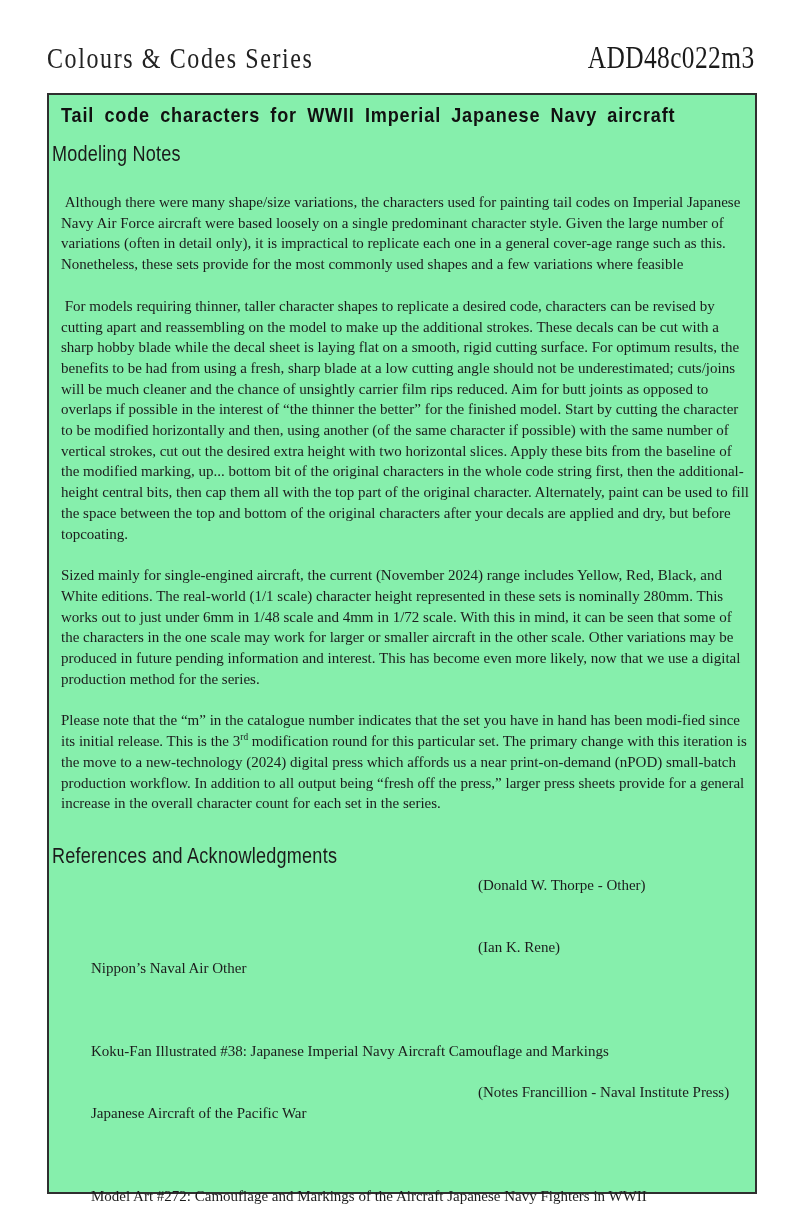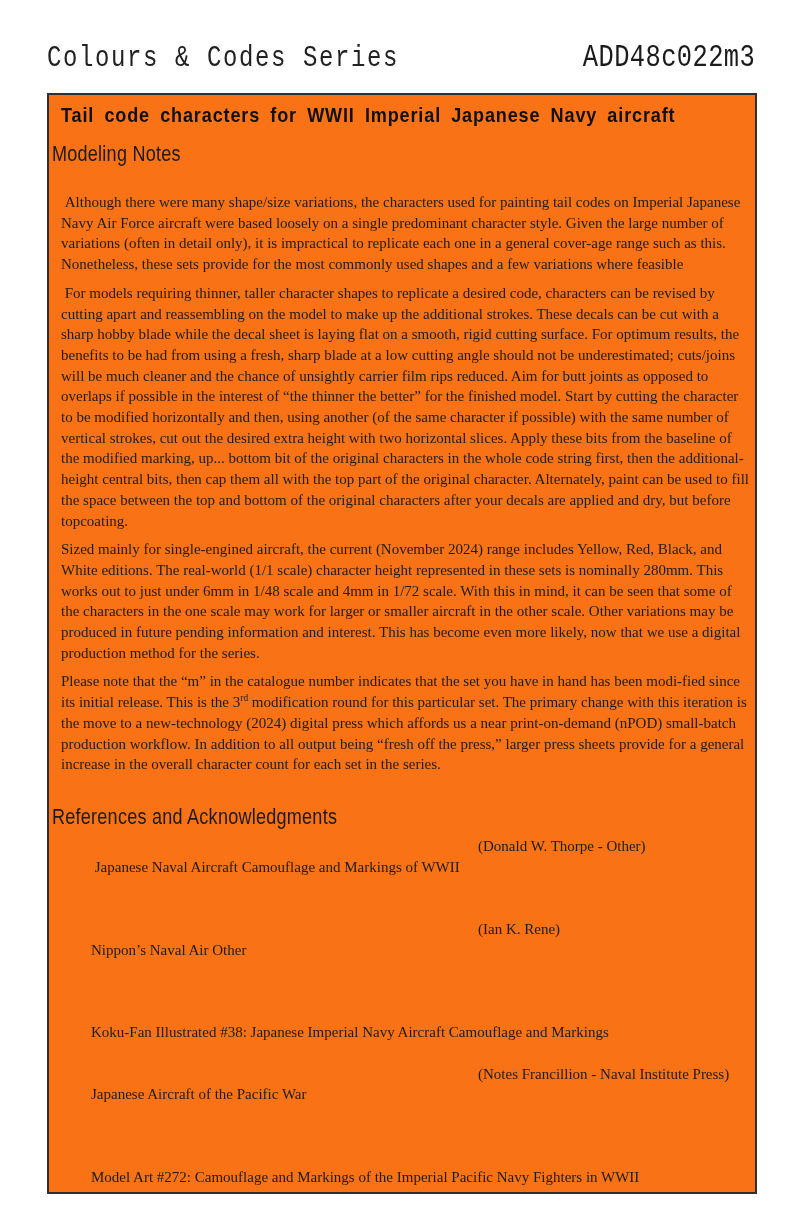--- a/index.html
+++ b/index.html
@@ -9,41 +9,41 @@
     width:791px; height:1224px;
     background:#ffffff;
     font-family:"Liberation Serif", serif;
     color:#1e1e1e;
     overflow:hidden;
   }
   
   .header {
     position:absolute; top:40px; left:47px; right:36px;
     display:flex; justify-content:space-between; align-items:baseline;
-    font-family:Liberation Mono, monospace;
+    font-family:Liberation Serif, serif;
   }
   .series-title {
     display:inline-block;
     font-size:30px; letter-spacing:2px; white-space:nowrap;
     transform:scaleX(0.80); transform-origin:left center;
     color:#222;
   }
   .catalogue-number {
     display:inline-block;
     font-size:31px; letter-spacing:0.5px; white-space:nowrap;
     transform:scaleX(0.82); transform-origin:right center;
     color:#1b1b1b;
   }
   
   .sheet-box {
     position:absolute; top:93px; left:47px;
     width:710px; height:1101px;
     border:2px solid #2f2f2f;
     padding:6px 12px 0 12px;
-    background:#f97316;
+    background:#86efac;
   }
   .sheet-title {
     font-family:"Liberation Sans", sans-serif;
     font-weight:bold; font-size:21px;
     letter-spacing:1px; word-spacing:5px; white-space:nowrap;
     transform:scaleX(0.86); transform-origin:left center;
     margin-top:2px; color:#111;
   }
   .section-heading {
     font-family:"Liberation Sans", sans-serif;
@@ -52,21 +52,21 @@
     margin-left:-9px; color:#1b1b1b;
   }
   .h-modeling { margin-top:14px; }
   .h-references { margin-top:29px; }
   .body-text {
     font-size:15px; line-height:20.7px;
     white-space:pre-wrap;
     width:688px;
     color:#1c1c1c;
   }
-  .para { margin-top:8px; }
+  .para { margin-top:21px; }
   .para-first { margin-top:25px; }
   sup.ord { font-size:0.62em; vertical-align:super; line-height:0; }
   
   .ref-list { margin-top:6px; }
   .ref-row {
     position:relative;
     font-size:15px; line-height:20.7px;
     white-space:pre; color:#1c1c1c;
   }
   .ref-author { position:absolute; left:417px; top:0; white-space:pre; }
@@ -92,33 +92,32 @@
     <p class="body-text para"> For models requiring thinner, taller character shapes to replicate a desired code, characters can be revised by cutting apart and reassembling on the model to make up the additional strokes. These decals can be cut with a sharp hobby blade while the decal sheet is laying flat on a smooth, rigid cutting surface. For optimum results, the benefits to be had from using a fresh, sharp blade at a low cutting angle should not be underestimated; cuts/joins will be much cleaner and the chance of unsightly carrier film rips reduced. Aim for butt joints as opposed to overlaps if possible in the interest of “the thinner the better” for the finished model. Start by cutting the character to be modified horizontally and then, using another (of the same character if possible) with the same number of vertical strokes, cut out the desired extra height with two horizontal slices. Apply these bits from the baseline of the modified marking, up... bottom bit of the original characters in the whole code string first, then the additional-height central bits, then cap them all with the top part of the original character. Alternately, paint can be used to fill the space between the top and bottom of the original characters after your decals are applied and dry, but before topcoating.</p>
 
     <p class="body-text para">Sized mainly for single-engined aircraft, the current (November 2024) range includes Yellow, Red, Black, and White editions. The real-world (1/1 scale) character height represented in these sets is nominally 280mm. This works out to just under 6mm in 1/48 scale and 4mm in 1/72 scale. With this in mind, it can be seen that some of the characters in the one scale may work for larger or smaller aircraft in the other scale. Other variations may be produced in future pending information and interest. This has become even more likely, now that we use a digital production method for the series.</p>
 
     <p class="body-text para"><span>Please note that the “m” in the catalogue number indicates that the set you have in hand has been modi-fied since its initial release. This is the 3</span><sup class="ord">rd</sup><span> modification round for this particular set. The primary change with this iteration is the move to a new-technology (2024) digital press which affords us a near print-on-demand (nPOD) small-batch production workflow. In addition to all output being “fresh off the press,” larger press sheets provide for a general increase in the overall character count for each set in the series.</span></p>
 
     <div class="section-heading h-references">References and Acknowledgments</div>
 
     <div class="ref-list">
       <div class="ref-row">
-        <span> Japanese Naval Aircraft Camouflage and Markings of WWII</span>
         <span class="ref-author">(Donald W. Thorpe - Other)</span>
       </div>
       <div class="ref-row">
         <span>Nippon’s Naval Air Other</span>
         <span class="ref-author">(Ian K. Rene)</span>
       </div>
       <div class="ref-row">
         <span>Koku-Fan Illustrated #38: Japanese Imperial Navy Aircraft Camouflage and Markings</span>
       </div>
       <div class="ref-row">
         <span>Japanese Aircraft of the Pacific War</span>
         <span class="ref-author">(Notes Francillion - Naval Institute Press)</span>
       </div>
       <div class="ref-row">
-        <span>Model Art #272: Camouflage and Markings of the Imperial Pacific Navy Fighters in WWII</span>
+        <span>Model Art #272: Camouflage and Markings of the Aircraft Japanese Navy Fighters in WWII</span>
       </div>
     </div>
 
   </div>
 </div>
 
 </body></html>

